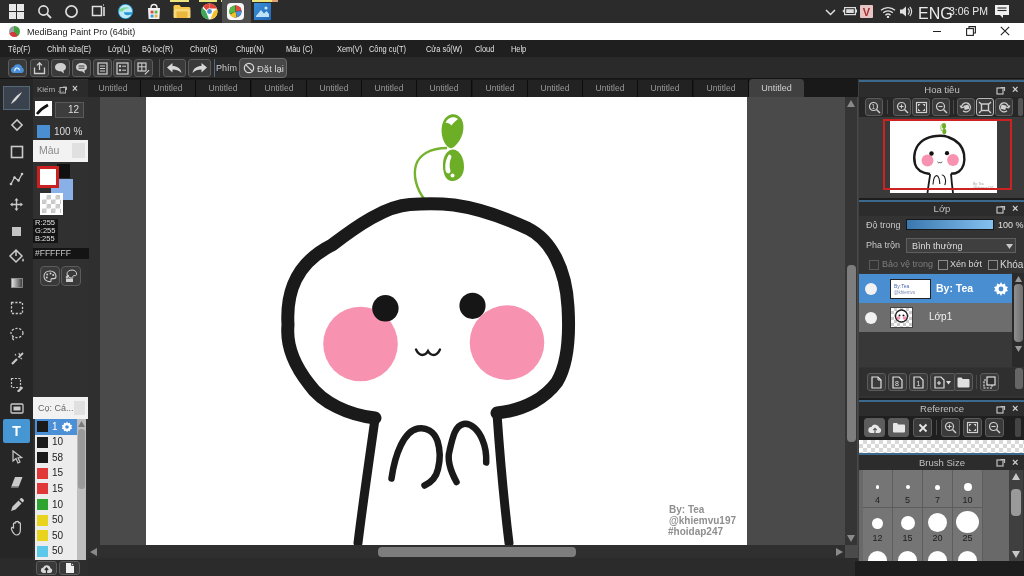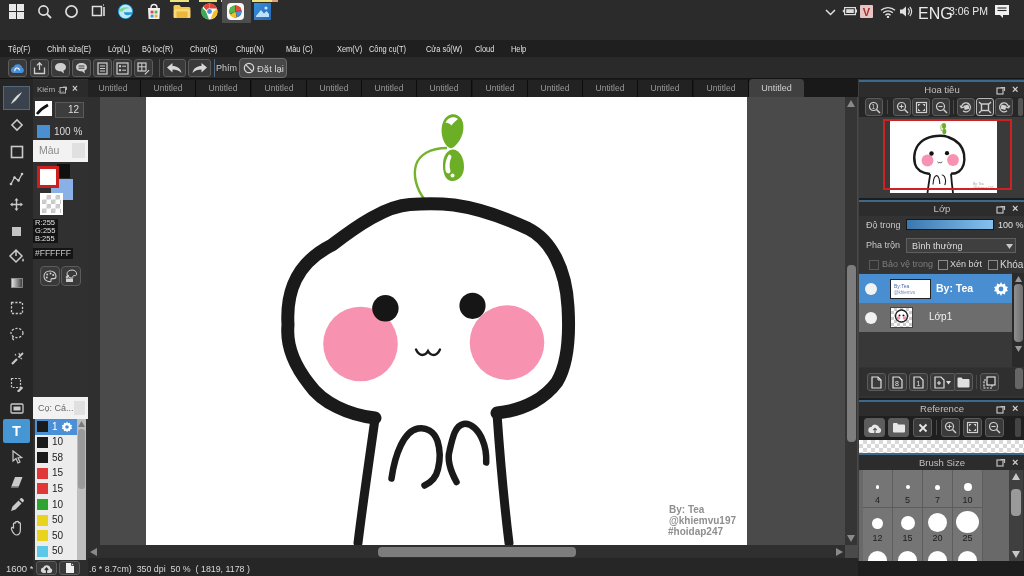--- a/index.html
+++ b/index.html
@@ -129,20 +129,32 @@
     <div class="abs" style="left:918px;top:5px;color:#eaeaea;font-size:16px;">ENG</div>
     <div class="abs" style="left:949px;top:5px;color:#eaeaea;font-size:10.5px;">3:06 PM</div>
 
     <svg class="abs" style="left:994px;top:4px;" width="16" height="15" viewBox="0 0 16 15">
       <path d="M1 1 L15 1 L15 11 L9 11 L9 14 L6 11 L1 11 Z" fill="#f0f0f0"></path>
       <line x1="3.5" y1="4" x2="12.5" y2="4" stroke="#2b2b2b" stroke-width="1.1"></line>
       <line x1="3.5" y1="6.5" x2="12.5" y2="6.5" stroke="#2b2b2b" stroke-width="1.1"></line>
     </svg>
   </div>
 
+  <div class="abs" id="titlebar" style="left:0;top:23px;width:1024px;height:17px;background:#ffffff;">
+    <div class="abs" style="left:9px;top:3px;width:11px;height:11px;border-radius:50%;background:conic-gradient(#44a340 0 40%, #d03a3a 40% 70%, #9aa0a6 70% 100%);"></div>
+    <div class="abs" style="left:27px;top:2.5px;font-size:9.5px;color:#1a1a1a;transform:scaleX(0.95);transform-origin:0 0;white-space:nowrap;">MediBang Paint Pro (64bit)</div>
+    <div class="abs" style="left:933px;top:8px;width:8px;height:1.2px;background:#222;"></div>
+    <svg class="abs" style="left:966px;top:3px;" width="10" height="10" viewBox="0 0 10 10">
+      <rect x="0.6" y="2.6" width="6.8" height="6.8" fill="#fff" stroke="#222" stroke-width="1.1"></rect>
+      <path d="M3 2.4 L3 0.6 L9.4 0.6 L9.4 7 L7.6 7" fill="none" stroke="#222" stroke-width="1.1"></path>
+    </svg>
+    <svg class="abs" style="left:1000px;top:3px;" width="10" height="10" viewBox="0 0 10 10">
+      <path d="M0.8 0.8 L9.2 9.2 M9.2 0.8 L0.8 9.2" stroke="#222" stroke-width="1.1"></path>
+    </svg>
+  </div>
 
   <div class="abs" id="toolbar" style="left:0;top:57px;width:1024px;height:22px;background:#2a2a2a;border-bottom:1px solid #141414;box-sizing:border-box;">
     <div class="btn abs" style="left:8px;top:2px;width:19px;height:18px;">
       <svg width="15" height="11" viewBox="0 0 15 11">
           <path d="M3.5 10 A3.2 3.2 0 0 1 3.7 3.7 A4.6 4.6 0 0 1 12.2 4.6 A2.9 2.9 0 0 1 11.8 10 Z" fill="#4a90d8"></path>
           <path d="M5 8.2 A2.3 2.3 0 1 1 9.4 7.4" fill="none" stroke="#fff" stroke-width="1.1"></path>
         </svg>
     </div>
     <div class="btn abs" style="left:30px;top:2px;width:19px;height:18px;">
       <svg width="13" height="13" viewBox="0 0 13 13">
@@ -395,21 +407,21 @@
 
     <div class="abs" style="left:24px;top:85px;width:13px;height:14px;background:#101010;"></div>
     <div class="abs" style="left:18px;top:100px;width:22px;height:21px;background:#8ab0e8;"></div>
     <div class="abs" style="left:4px;top:87px;width:16px;height:16px;background:#fff;border:3px solid #cc1f1f;"></div>
     <div class="abs" style="left:7px;top:114px;width:19px;height:18px;background:#fff;
       background-image:linear-gradient(45deg,#c8c8c8 25%,transparent 25%,transparent 75%,#c8c8c8 75%),linear-gradient(45deg,#c8c8c8 25%,transparent 25%,transparent 75%,#c8c8c8 75%);
       background-size:9px 9px;background-position:0 0,4.5px 4.5px;border:2px solid #fff;"></div>
 
     <div class="abs" style="left:0;top:140px;width:25px;height:24px;background:#141414;color:#e0e0e0;font-size:7.5px;line-height:8px;padding:0 0 0 2px;box-sizing:border-box;">R:255<br>G:255<br>B:255</div>
 
-    <div class="abs" style="left:0;top:169px;width:40px;height:11px;background:#141414;color:#cccccc;font-size:8.5px;line-height:11px;padding-left:2px;box-sizing:border-box;">#FFFFFF</div>
+    <div class="abs" style="left:0;top:169px;width:56px;height:11px;background:#141414;color:#cccccc;font-size:8.5px;line-height:11px;padding-left:2px;box-sizing:border-box;">#FFFFFF</div>
 
     <div class="abs btn" style="left:7px;top:187px;width:20px;height:20px;border-radius:4px;">
       <svg width="14" height="13" viewBox="0 0 14 13">
           <path d="M7 1 C3.5 1 1 3.3 1 6.3 C1 9.3 3.5 11.6 7 11.6 C8 11.6 8.3 11 8 10.2 C7.7 9.3 8.2 8.6 9.2 8.6 L11 8.6 C12.2 8.6 13 7.8 13 6.3 C13 3.3 10.5 1 7 1 Z" fill="none" stroke="#cfcfcf" stroke-width="1.1"></path>
           <circle cx="4.2" cy="4.4" r="1" fill="#cfcfcf"></circle>
           <circle cx="7.5" cy="3.4" r="1" fill="#cfcfcf"></circle>
           <circle cx="10.2" cy="5" r="1" fill="#cfcfcf"></circle>
           <circle cx="3.8" cy="7.4" r="1" fill="#cfcfcf"></circle>
         </svg>
     </div>
@@ -861,18 +873,14 @@
           <path d="M4 0 L8 7 L0 7 Z" fill="#c8c8c8"></path>
         </svg>
       <div class="abs" style="left:2px;top:19px;width:10px;height:27px;background:#9a9a9a;border-radius:4px;"></div>
       <svg class="abs" style="left:3px;top:81px;" width="8" height="7">
           <path d="M4 7 L8 0 L0 0 Z" fill="#c8c8c8"></path>
         </svg>
     </div>
   </div>
 
   <div class="abs" style="left:855px;top:561px;width:169px;height:15px;background:#1d1d1d;"></div>
-  <div class="abs" id="statusbar" style="left:0;top:558px;width:858px;height:18px;background:#262626;color:#d8d8d8;font-size:9.5px;">
-    <span class="abs" style="left:6px;top:5px;">1600 *</span>
-    <span class="abs" style="left:89px;top:5px;transform:scaleX(0.93);transform-origin:0 0;white-space:nowrap;">.6 * 8.7cm)&nbsp;&nbsp;350 dpi&nbsp;&nbsp;50 %&nbsp;&nbsp;( 1819, 1178 )</span>
-  </div>
 
 </div>
 
 </body></html>

